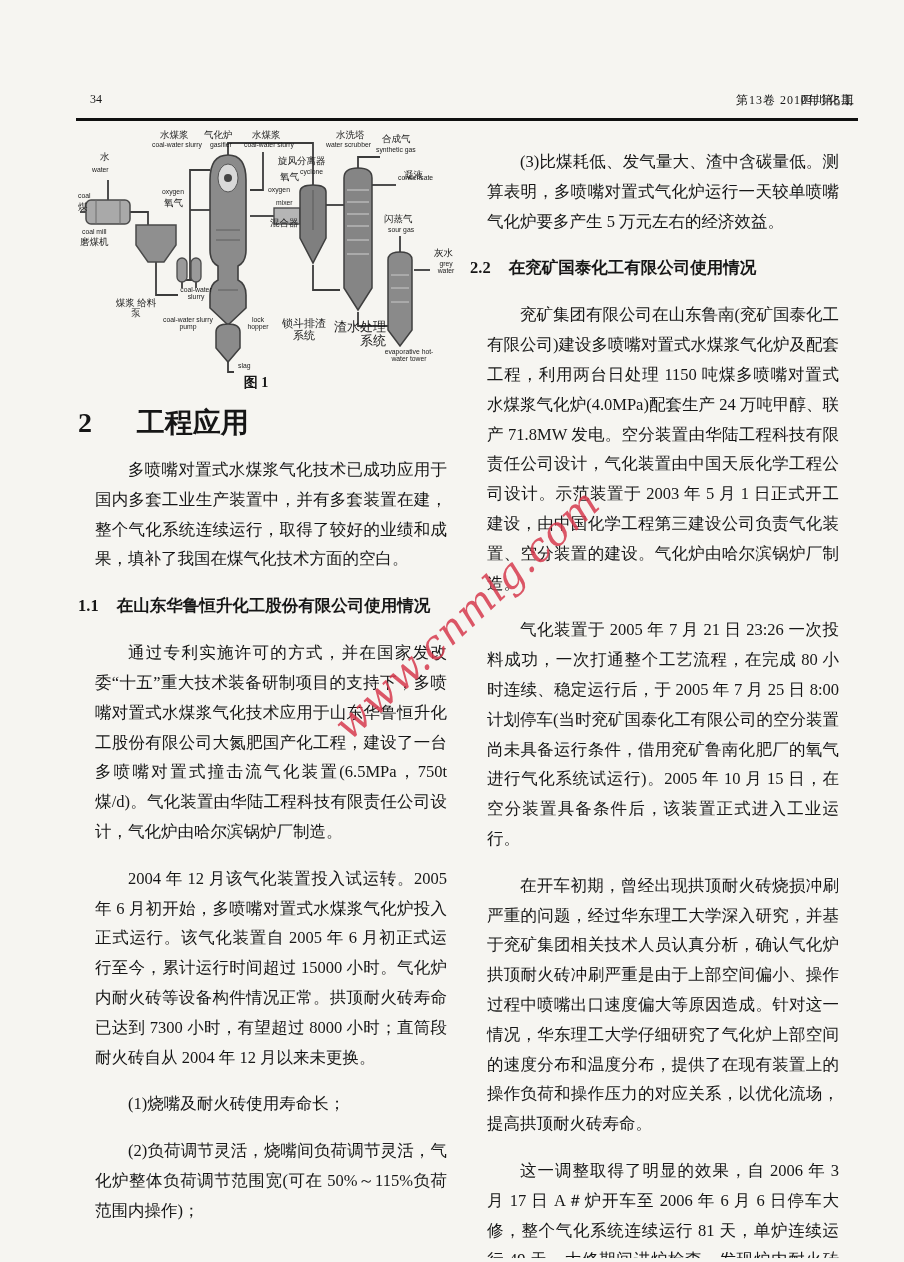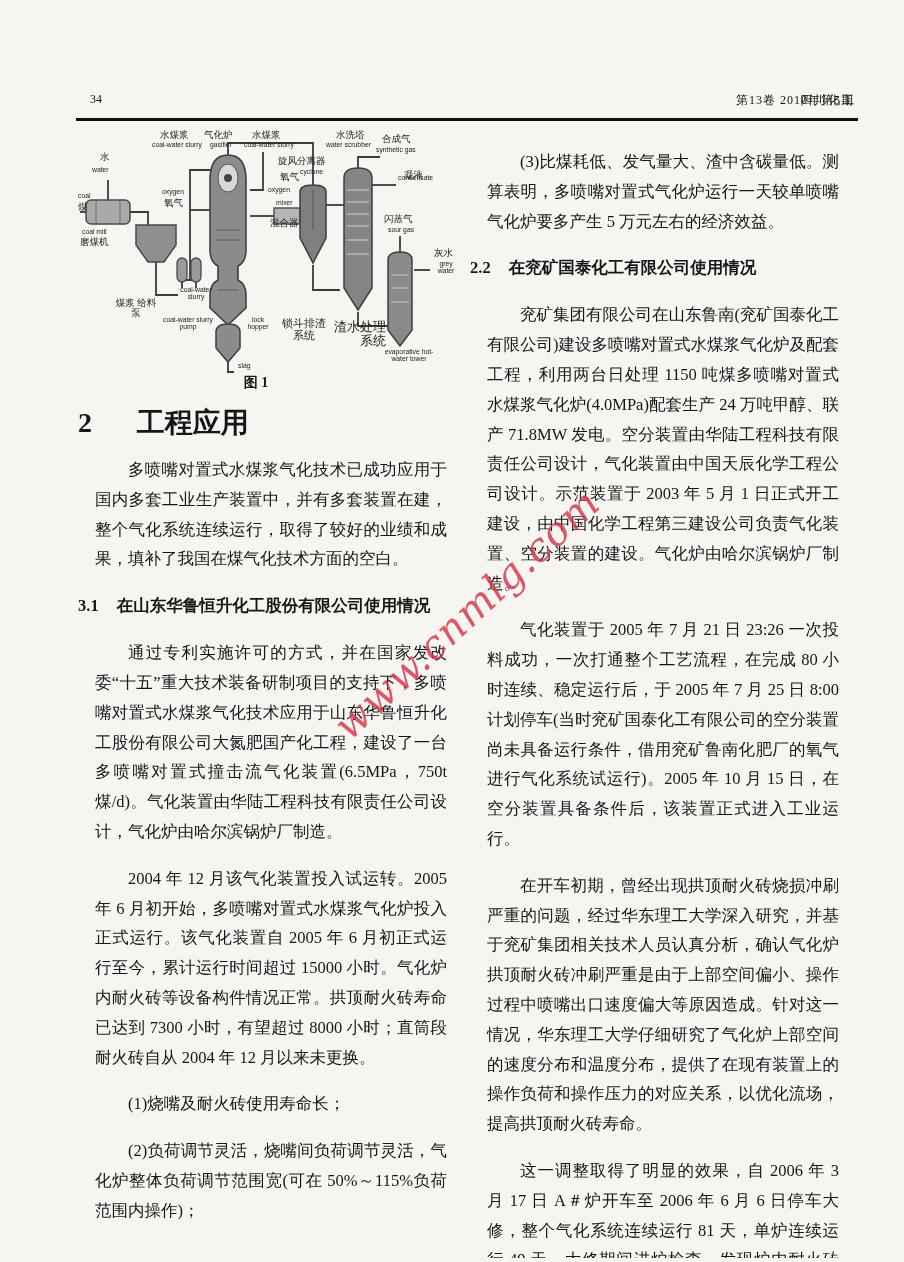--- a/index.html
+++ b/index.html
@@ -174,21 +174,21 @@
       <div class="figcap">图 1</div>
     </div>
 
     <div class="h1">
       <span class="no">2</span><span>工程应用</span>
     </div>
 
     <p>多喷嘴对置式水煤浆气化技术已成功应用于国内多套工业生产装置中，并有多套装置在建，整个气化系统连续运行，取得了较好的业绩和成果，填补了我国在煤气化技术方面的空白。</p>
 
     <div class="h2">
-      <span class="no">3.1</span><span>在山东华鲁恒升化工股份有限公司使用情况</span>
+      <span class="no">1.1</span><span>在山东华鲁恒升化工股份有限公司使用情况</span>
     </div>
 
     <p>通过专利实施许可的方式，并在国家发改委“十五”重大技术装备研制项目的支持下，多喷嘴对置式水煤浆气化技术应用于山东华鲁恒升化工股份有限公司大氮肥国产化工程，建设了一台多喷嘴对置式撞击流气化装置(6.5MPa，750t 煤/d)。气化装置由华陆工程科技有限责任公司设计，气化炉由哈尔滨锅炉厂制造。</p>
     <p>2004 年 12 月该气化装置投入试运转。2005 年 6 月初开始，多喷嘴对置式水煤浆气化炉投入正式运行。该气化装置自 2005 年 6 月初正式运行至今，累计运行时间超过 15000 小时。气化炉内耐火砖等设备构件情况正常。拱顶耐火砖寿命已达到 7300 小时，有望超过 8000 小时；直筒段耐火砖自从 2004 年 12 月以来未更换。</p>
     <p>(1)烧嘴及耐火砖使用寿命长；</p>
     <p>(2)负荷调节灵活，烧嘴间负荷调节灵活，气化炉整体负荷调节范围宽(可在 50%～115%负荷范围内操作)；</p>
   </div>
 
   <div class="col right">
     <p>(3)比煤耗低、发气量大、渣中含碳量低。测算表明，多喷嘴对置式气化炉运行一天较单喷嘴气化炉要多产生 5 万元左右的经济效益。</p>

